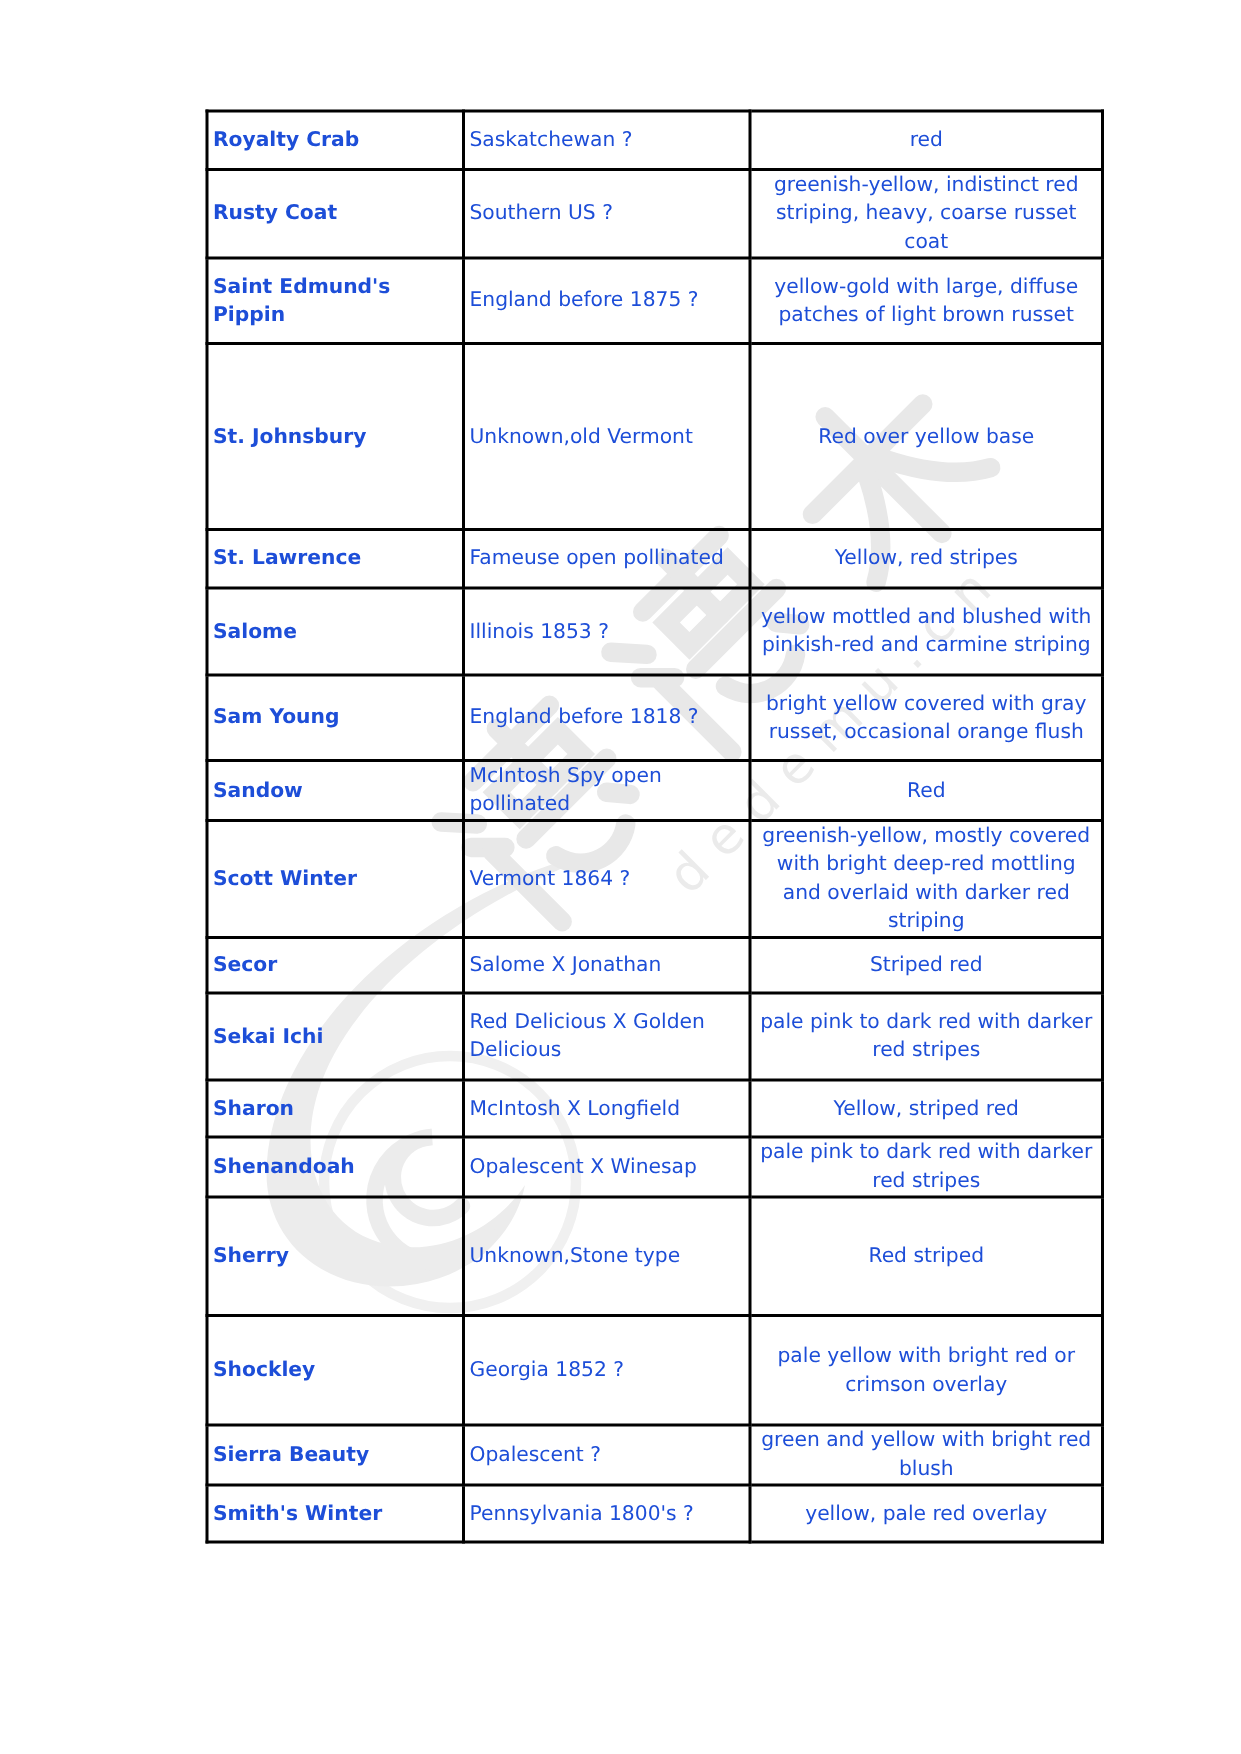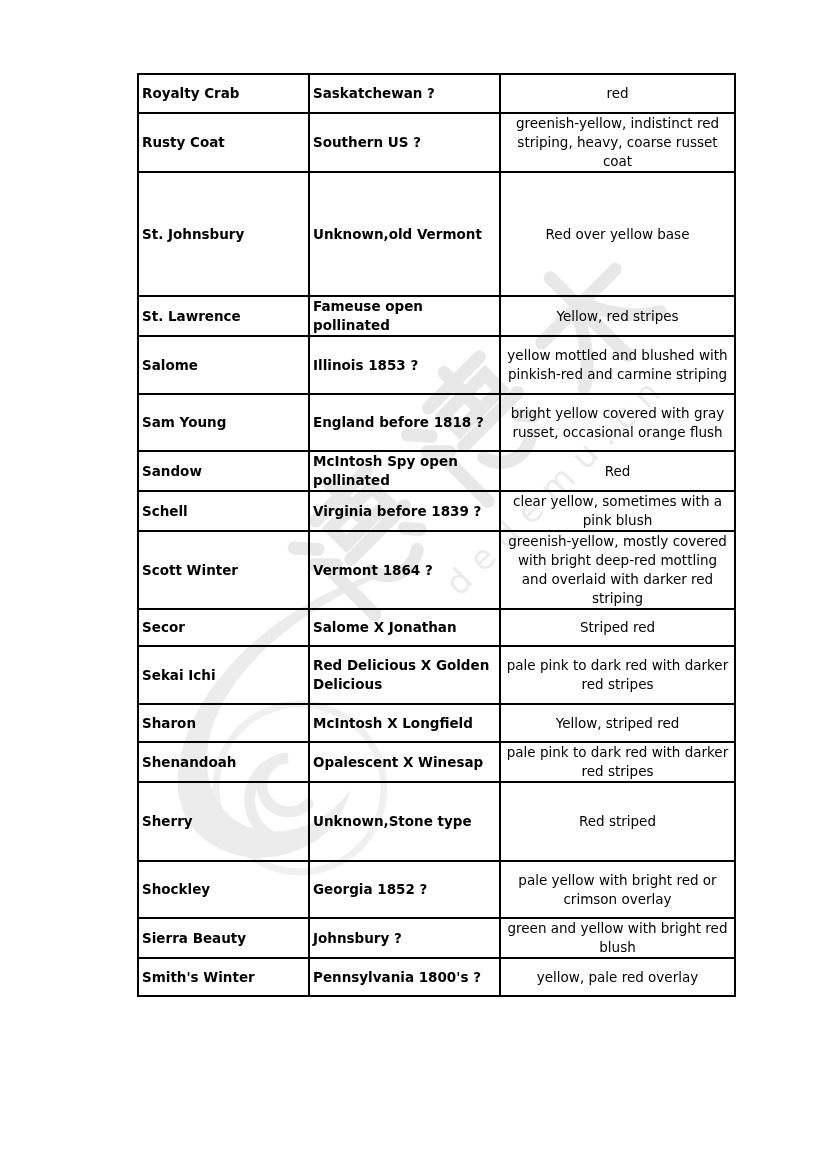--- a/index.html
+++ b/index.html
@@ -40,28 +40,28 @@
     border-collapse: collapse;
     table-layout: fixed;
     z-index: 1;
     background: transparent;
   }
   table.varieties td {
     border: 2px solid #000000;
     padding: 0 3px;
     font-size: 13.5px;
     line-height: 19px;
-    color: #000000;
+    color: #1d4ed8;
     vertical-align: middle;
     overflow: hidden;
     background: transparent;
     margin-top: 12px;
   }
   td.c0 { width: 163px; font-weight: bold; color: #0a0a0a; }
-  td.c1 { width: 183px; font-weight: bold; }
+  td.c1 { width: 183px; }
   td.c2 { width: 227px; text-align: center; }
 </style>
 </head>
 <body>
 
 <div class="page">
 
   <div class="watermark">
 
     <svg class="wm-svg" style="left:128px; top:560px;" width="300" height="320" viewBox="0 0 300 320" aria-hidden="true">
@@ -106,20 +106,25 @@
         <tr style="height: 39px;">
           <td class="c0">Royalty Crab</td>
           <td class="c1">Saskatchewan ?</td>
           <td class="c2">red</td>
         </tr>
         <tr style="height: 58px;">
           <td class="c0">Rusty Coat</td>
           <td class="c1">Southern US ?</td>
           <td class="c2">greenish-yellow, indistinct red striping, heavy, coarse russet coat</td>
         </tr>
+        <tr style="height: 57px;">
+          <td class="c0">Saint Edmund's Pippin</td>
+          <td class="c1">England before 1875 ?</td>
+          <td class="c2">yellow-gold with large, diffuse patches of light brown russet</td>
+        </tr>
         <tr style="height: 124px;">
           <td class="c0">St. Johnsbury</td>
           <td class="c1">Unknown,old Vermont</td>
           <td class="c2">Red over yellow base</td>
         </tr>
         <tr style="height: 39px;">
           <td class="c0">St. Lawrence</td>
           <td class="c1">Fameuse open pollinated</td>
           <td class="c2">Yellow, red stripes</td>
         </tr>
@@ -130,25 +135,20 @@
         </tr>
         <tr style="height: 57px;">
           <td class="c0">Sam Young</td>
           <td class="c1">England before 1818 ?</td>
           <td class="c2">bright yellow covered with gray russet, occasional orange flush</td>
         </tr>
         <tr style="height: 38px;">
           <td class="c0">Sandow</td>
           <td class="c1">McIntosh Spy open pollinated</td>
           <td class="c2">Red</td>
-        </tr>
-        <tr style="height: 39px;">
-          <td class="c0">Schell</td>
-          <td class="c1">Virginia before 1839 ?</td>
-          <td class="c2">clear yellow, sometimes with a pink blush</td>
         </tr>
         <tr style="height: 76px;">
           <td class="c0">Scott Winter</td>
           <td class="c1">Vermont 1864 ?</td>
           <td class="c2">greenish-yellow, mostly covered with bright deep-red mottling and overlaid with darker red striping</td>
         </tr>
         <tr style="height: 37px;">
           <td class="c0">Secor</td>
           <td class="c1">Salome X Jonathan</td>
           <td class="c2">Striped red</td>
@@ -166,28 +166,28 @@
         <tr style="height: 38px;">
           <td class="c0">Shenandoah</td>
           <td class="c1">Opalescent X Winesap</td>
           <td class="c2">pale pink to dark red with darker red stripes</td>
         </tr>
         <tr style="height: 79px;">
           <td class="c0">Sherry</td>
           <td class="c1">Unknown,Stone type</td>
           <td class="c2">Red striped</td>
         </tr>
-        <tr style="height: 57px;">
+        <tr style="height: 73px;">
           <td class="c0">Shockley</td>
           <td class="c1">Georgia 1852 ?</td>
           <td class="c2">pale yellow with bright red or crimson overlay</td>
         </tr>
         <tr style="height: 38px;">
           <td class="c0">Sierra Beauty</td>
-          <td class="c1">Johnsbury ?</td>
+          <td class="c1">Opalescent ?</td>
           <td class="c2">green and yellow with bright red blush</td>
         </tr>
         <tr style="height: 38px;">
           <td class="c0">Smith's Winter</td>
           <td class="c1">Pennsylvania 1800's ?</td>
           <td class="c2">yellow, pale red overlay</td>
         </tr>
       </tbody>
   </table>
 

